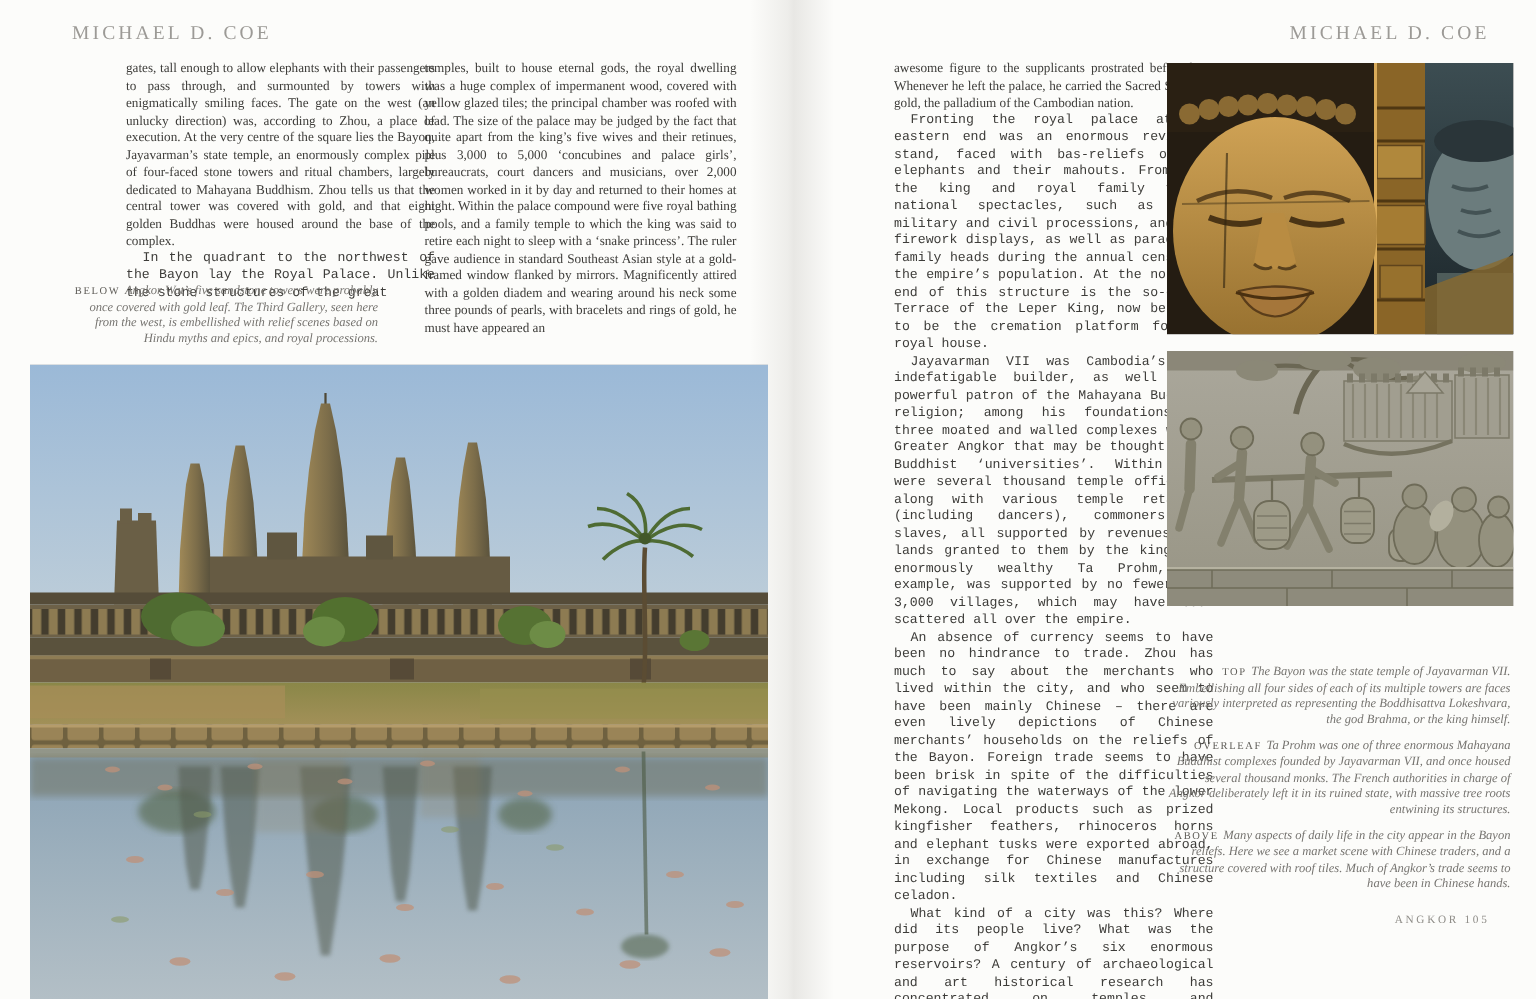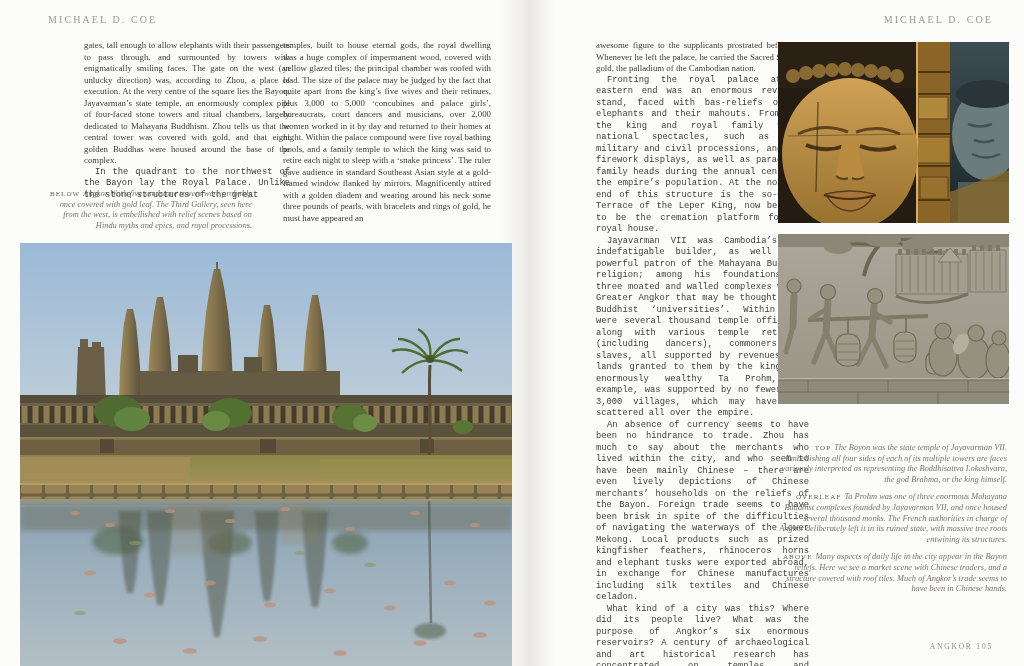--- a/index.html
+++ b/index.html
@@ -7,27 +7,27 @@
     position:relative; width:1024px; height:666px; margin:0 auto;
     background:#fcfcfa; overflow:hidden;
     font-family:"Liberation Serif", serif; color:#3b3a38;
   }
   .gutter {
     position:absolute; left:500px; top:0; width:56px; height:100%;
     background:linear-gradient(to right, rgba(110,105,95,0) 0%, rgba(110,105,95,0.10) 45%, rgba(110,105,95,0.14) 52%, rgba(110,105,95,0) 100%);
     pointer-events:none;
   }
   .running-head {
-    position:absolute; top:14px; font-size:10px; letter-spacing:2.1px;
+    position:absolute; top:14px; font-size:13px; letter-spacing:2.1px;
     color:#9c9a96;
   }
   .running-head.left { left:48px; }
   .running-head.right { right:31px; }
   .folio {
-    position:absolute; top:642px; right:31px;
+    position:absolute; top:608px; right:31px;
     font-size:7.5px; letter-spacing:1.8px; color:#8f8d88;
   }
   .body-col {
     position:absolute; font-size:8.8px; line-height:11.5px;
     text-align:justify; color:#3d3c39;margin-left:39px;
   }
   .body-col p { margin:0; }
   .body-col p.indent { text-indent:11px;font-family:Liberation Mono, monospace; }
   .caption {
     position:absolute; font-size:8.4px; line-height:10.6px;

